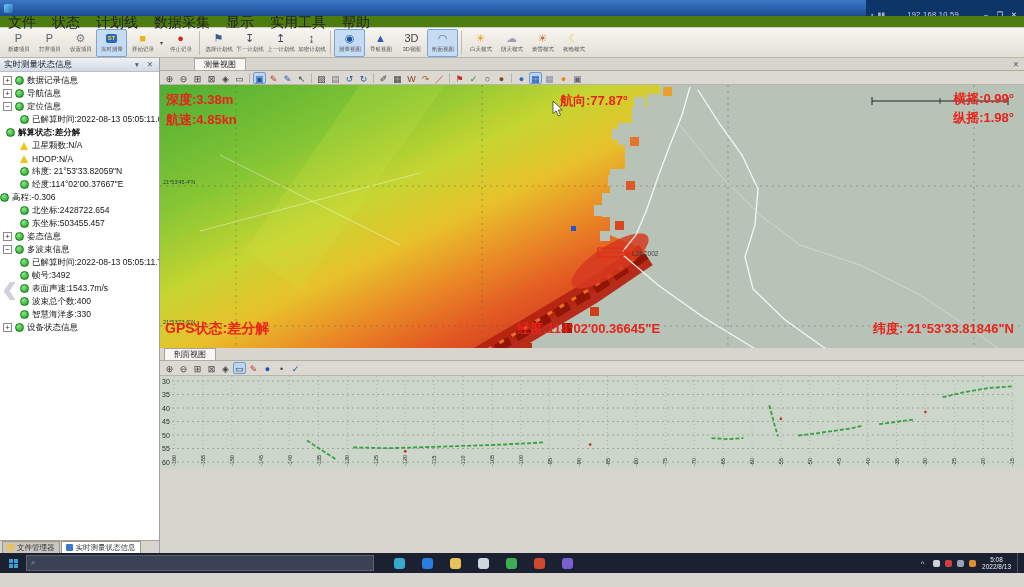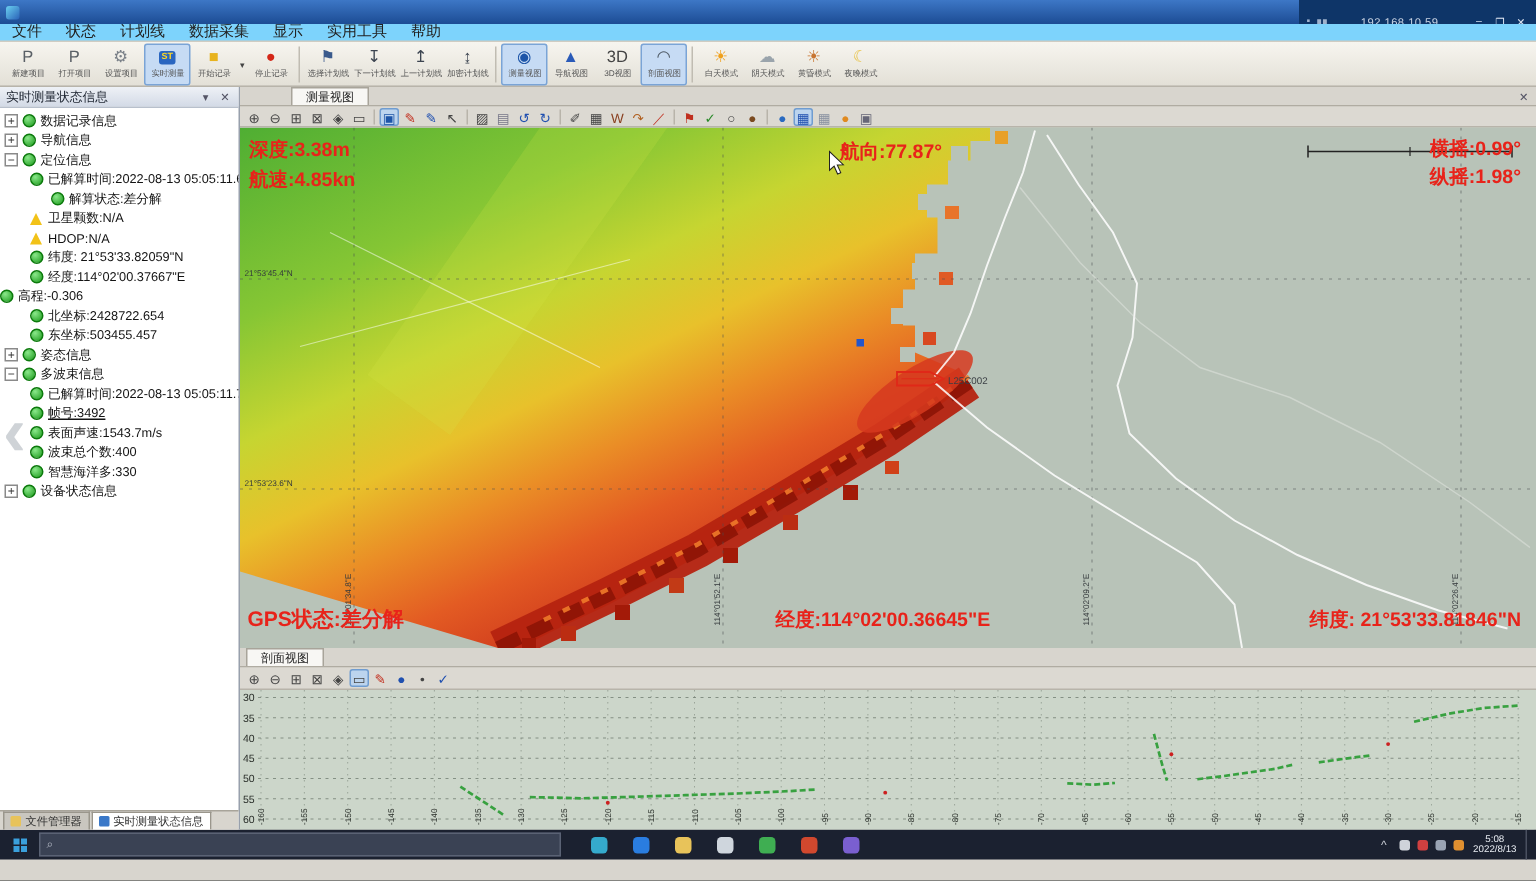--- a/index.html
+++ b/index.html
@@ -9,21 +9,21 @@
 
 .titlebar{height:16px;background:linear-gradient(#3d77c6,#1c4c94);color:#eef2fa;font-size:8.5px;
   display:flex;align-items:center;padding:0 4px;position:relative;white-space:nowrap;overflow:hidden}
 .app-ico{width:9px;height:9px;border-radius:2px;background:linear-gradient(135deg,#6ad0f0,#2a62b8);margin-right:4px;flex:none}
 .remote-bar{position:absolute;left:866px;top:0;width:158px;height:29px;background:#0e3568;border-radius:0 0 5px 5px;
   display:flex;align-items:center;font-size:7.5px;color:#c8d2e2;padding:0 5px;gap:4px}
 .rb-ico{font-size:7px;color:#9fb2cc}
 .rb-addr{flex:1;text-align:center;letter-spacing:.3px}
 .rb-btn{width:10px;text-align:center;font-size:7px;color:#dfe6f2}
 
-.menubar{height:12px;background:#7dd3fc;display:flex;align-items:center;font-size:10px;color:#222;border-bottom:1px solid #d0ccc2}
+.menubar{height:12px;background:#4d7c0f;display:flex;align-items:center;font-size:14px;color:#222;border-bottom:1px solid #d0ccc2}
 .menu-item{padding:0 8px;line-height:12px}
 .toolbar{height:30px;background:linear-gradient(#f7f5ef,#e3e0d7);display:flex;align-items:center;padding:0 3px;border-bottom:1px solid #b8b4aa}
 .tbtn{width:31px;height:28px;display:flex;flex-direction:column;align-items:center;justify-content:center;border:1px solid transparent;border-radius:2px;flex:none}
 .tbtn.active{background:#c6dbf4;border-color:#7aa4d6}
 .tico{height:14px;font-size:11px;line-height:14px;text-align:center}
 .tico.badge{font-size:6px;font-weight:bold;line-height:9px;height:9px;padding:0 2px;border-radius:2px;margin:2px 0}
 .tlabel{font-size:6px;color:#555;white-space:nowrap;transform:scale(.92)}
 .tsep{width:1px;height:24px;background:#c0bcb2;margin:0 3px;flex:none}
 .tcaret{width:7px;font-size:6px;color:#444;flex:none;text-align:center}
 
@@ -43,21 +43,21 @@
 .btab-ico{width:7px;height:7px;flex:none;border-radius:1px}
 
 .right{flex:1;display:flex;flex-direction:column;min-width:0}
 .panel-tabs{height:13px;background:#d8d5ce;display:flex;align-items:flex-end;border-bottom:1px solid #b0aca2}
 .ptab{height:12px;background:#f8f7f4;border:1px solid #a8a49a;border-bottom:none;font-size:8px;color:#222;padding:0 9px;display:flex;align-items:center;white-space:nowrap}
 .pt-actions{margin-left:auto;margin-right:5px;font-size:7.5px;color:#556;display:flex;gap:5px;align-self:center}
 .panel-tools{height:14px;background:#dcd9d2;display:flex;align-items:center;gap:1px;padding:0 3px;border-bottom:1px solid #b8b4aa}
 .mico{width:13px;height:12px;font-size:9px;line-height:12px;text-align:center;color:#444;border:1px solid transparent;border-radius:2px;flex:none}
 .mico.active{background:#bcd4ee;border-color:#6f9cd0}
 .msep{width:1px;height:10px;background:#b8b4aa;margin:0 2px;flex:none}
-.map-canvas{position:relative;height:347px;background:#b8c3b8;overflow:hidden}
+.map-canvas{position:relative;height:263px;background:#b8c3b8;overflow:hidden}
 .map-canvas svg{position:absolute;left:0;top:0}
 .ov{position:absolute;font-weight:bold;color:#e8231a;font-size:13px;white-space:nowrap}
 .ov.big{font-size:14px}
 .plot{position:relative;height:93px;background:#ccd6ca;overflow:hidden}
 
 .statusbar{height:14px;background:#dad7d0;border-top:1px solid #a8a49a;display:flex;align-items:center;font-size:8px;color:#1a1a1a;overflow:hidden}
 .sfield{padding:0 8px;border-right:1px solid #b4b0a6;height:11px;line-height:11px;white-space:nowrap;flex:none}
 .sspacer{flex:1}
 
 .taskbar{height:20px;background:#1b2130;display:flex;align-items:center;color:#cfd3da}
@@ -205,21 +205,21 @@
           </div>
           <div class="trow" style="padding-left: 3px;">
             <span class="expander">−</span>
             <span class="sphere"></span>
             <span class="tlbl">定位信息</span>
           </div>
           <div class="trow" style="padding-left: 20px;">
             <span class="sphere"></span>
             <span class="tlbl">已解算时间:2022-08-13 05:05:11.687</span>
           </div>
-          <div class="trow" style="padding-left: 34px;">
+          <div class="trow" style="padding-left: 6px; font-weight: bold;">
             <span class="sphere"></span>
             <span class="tlbl">解算状态:差分解</span>
           </div>
           <div class="trow" style="padding-left: 20px;">
             <span class="warn"></span>
             <span class="tlbl">卫星颗数:N/A</span>
           </div>
           <div class="trow" style="padding-left: 20px;">
             <span class="warn"></span>
             <span class="tlbl">HDOP:N/A</span>
@@ -251,21 +251,21 @@
           </div>
           <div class="trow" style="padding-left: 3px;">
             <span class="expander">−</span>
             <span class="sphere"></span>
             <span class="tlbl">多波束信息</span>
           </div>
           <div class="trow" style="padding-left: 20px;">
             <span class="sphere"></span>
             <span class="tlbl">已解算时间:2022-08-13 05:05:11.718</span>
           </div>
-          <div class="trow" style="padding-left: 20px; text-decoration: underline;">
+          <div class="trow" style="padding-left: 20px;">
             <span class="sphere"></span>
             <span class="tlbl">帧号:3492</span>
           </div>
           <div class="trow" style="padding-left: 20px;">
             <span class="sphere"></span>
             <span class="tlbl">表面声速:1543.7m/s</span>
           </div>
           <div class="trow" style="padding-left: 20px;">
             <span class="sphere"></span>
             <span class="tlbl">波束总个数:400</span>

